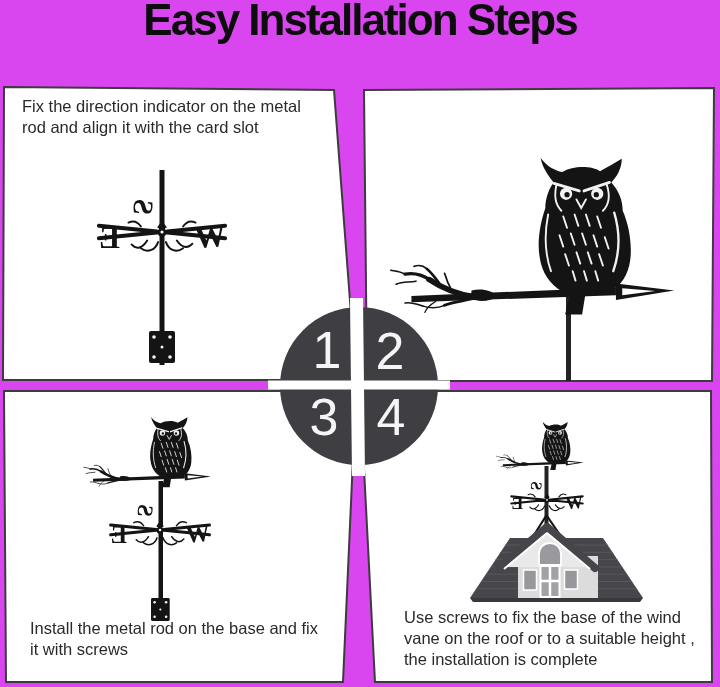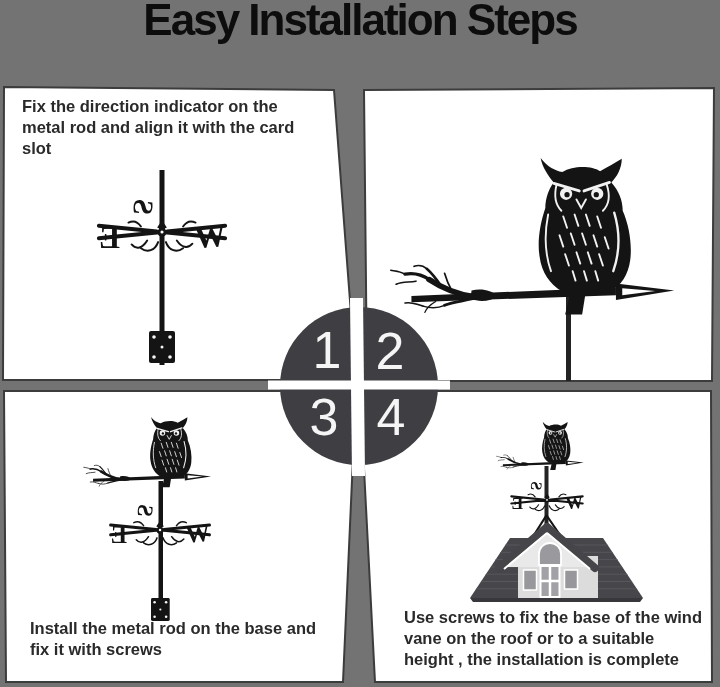--- a/index.html
+++ b/index.html
@@ -1,20 +1,20 @@
 <!DOCTYPE html>
 <html><head>
 <meta charset="utf-8">
 <style>
   html,body{margin:0;padding:0;background:#fff;}
-  #stage{position:relative;width:720px;height:687px;background:#737373;overflow:hidden;
+  #stage{position:relative;width:720px;height:687px;background:#d946ef;overflow:hidden;
          font-family:"Liberation Sans",sans-serif;color:#262626;}
   #title{position:absolute;top:-6px;left:0;width:720px;text-align:center;
          font-size:44px;line-height:52px;font-weight:700;letter-spacing:-2px;color:#0d0d0d;}
-  .panel{position:absolute;font-weight:bold;}
+  .panel{position:absolute;}
   .panel > svg{position:absolute;left:0;top:0;}
   .caption{position:absolute;font-size:16.5px;line-height:21px;color:#2a2a2a;}
   .pborder{fill:#ffffff;stroke:#3c3c3c;stroke-width:2;}
   .sil{fill:#141414;}
   .silstroke{stroke:#141414;fill:none;stroke-linecap:round;}
   .wstroke{stroke:#f2f2f2;fill:none;stroke-linecap:round;}
   .compass{font-family:"Liberation Serif",serif;font-weight:700;fill:#141414;}
   #step-circle{position:absolute;left:280px;top:307px;width:158px;height:158px;
                border-radius:50%;background:#3e3e43;z-index:5;}
   #gap-overlay{position:absolute;left:250px;top:290px;z-index:6;}

